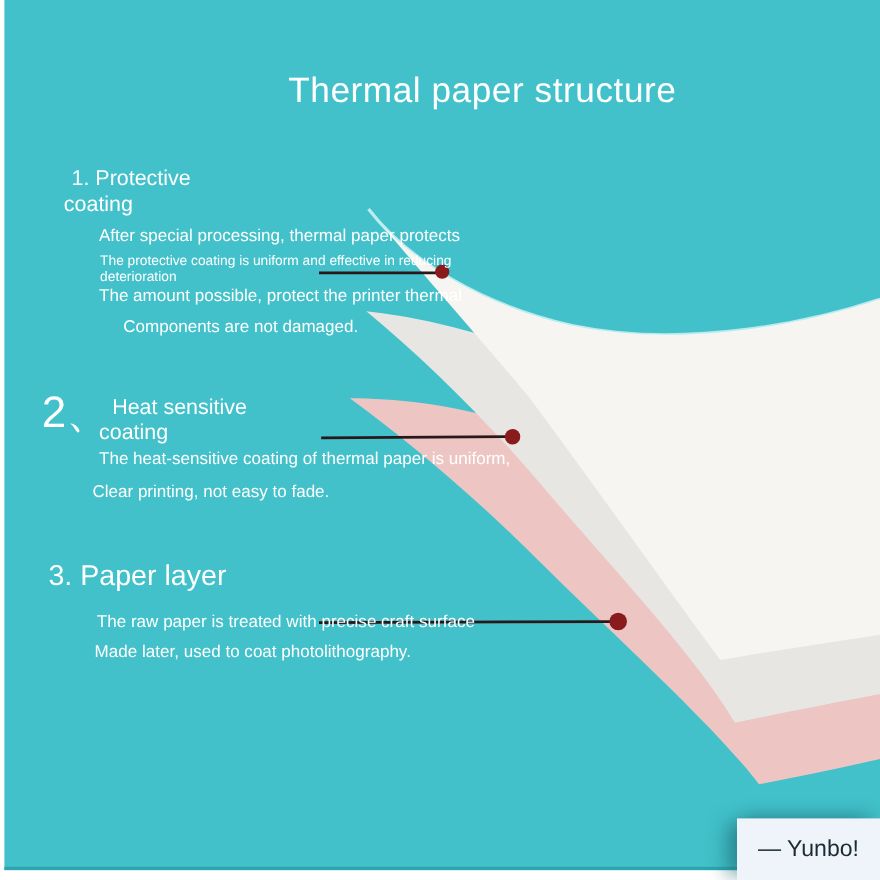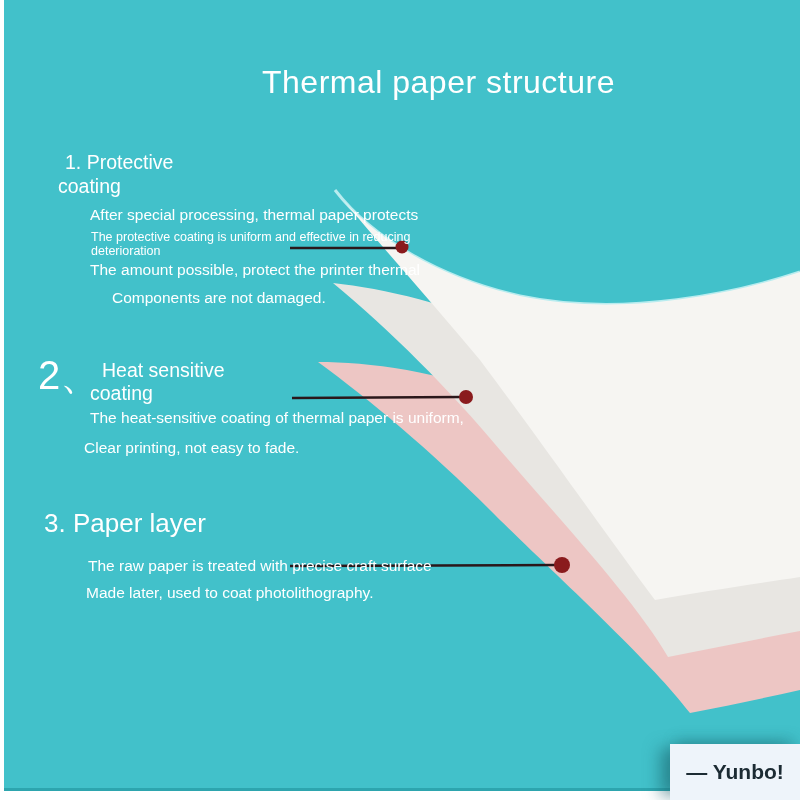--- a/index.html
+++ b/index.html
@@ -31,21 +31,21 @@
   .body-line{font-size:15.5px;font-weight:400;}
   .body-small{font-size:12.5px;font-weight:400;}
   .watermark{
     position:absolute;left:670px;top:744px;width:130px;height:56px;
     background:var(--watermark-bg,#eef4fa);
     display:flex;align-items:center;justify-content:center;
     box-shadow:-14px 0 16px -4px rgba(23,94,104,.55), 0 -10px 14px -6px rgba(23,94,104,.35);
   }
   .watermark span{
     color:var(--watermark-text,#1c2b33);
-    font-size:21px;font-weight:700;text-align:right;
+    font-size:21px;font-weight:400;text-align:right;
   }
 </style>
 </head>
 <body>
 
 <div class="canvas">
   <div class="panel">
 
     <svg width="796" height="788" viewBox="4 0 796 788">
 

